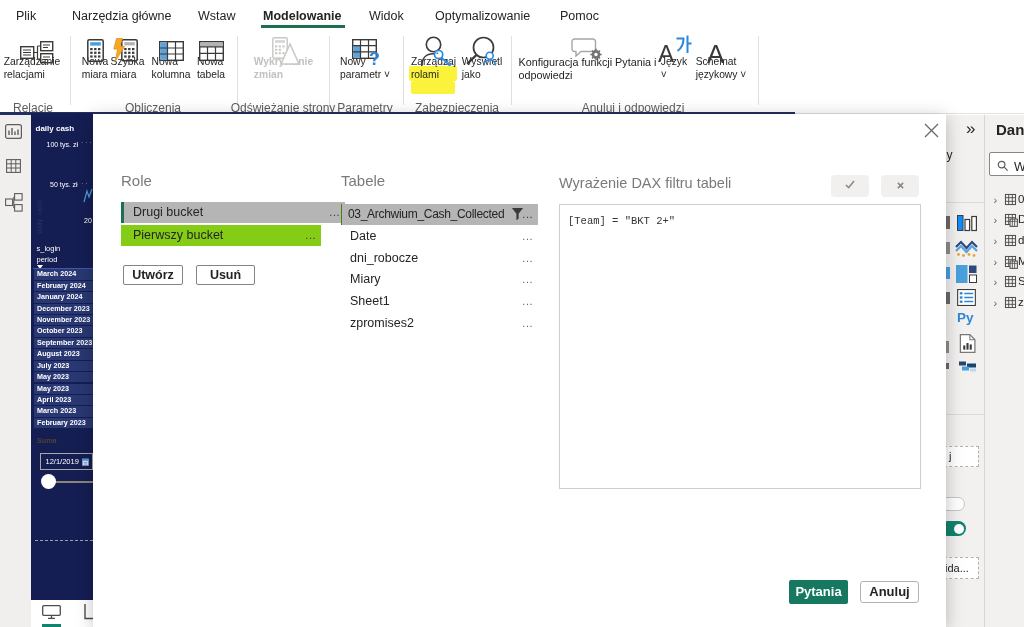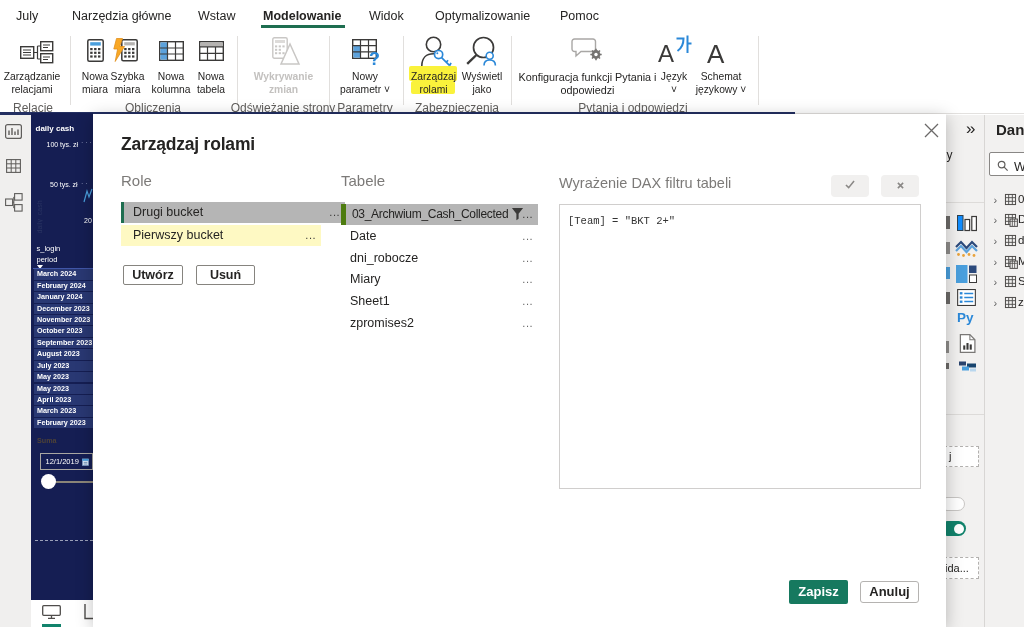--- a/index.html
+++ b/index.html
@@ -5,21 +5,21 @@
   * { margin:0; padding:0; box-sizing:border-box; }
   html,body { width:1024px; height:627px; overflow:hidden; background:#fff;
     font-family:"Liberation Sans", sans-serif; }
   .abs { position:absolute; }
   svg { position:absolute; overflow:visible; }
   #stage { position:relative; width:1024px; height:627px; }
 
   .mitem { position:absolute; top:9px; font-size:12.5px; color:#252423; white-space:nowrap; }
   .rsep { position:absolute; top:36px; height:69px; width:1px; background:#e1dfdd; }
   .rlabel { position:absolute; top:101px; font-size:12px; color:#605e5c; text-align:center; white-space:nowrap; transform:translateX(-50%); }
-  .rtxt { position:absolute; top:71px; font-size:10.3px; color:#252423; text-align:center; line-height:12.5px; white-space:nowrap; transform:translateX(-50%); }
+  .rtxt { position:absolute; top:56px; font-size:10.3px; color:#252423; text-align:left; line-height:12.5px; white-space:nowrap; transform:translateX(-50%); }
   .rtxt.dis { color:#c3c1bf; }
 
   #navy { position:absolute; left:31px; top:113px; width:62px; height:487px; background:#151e53; overflow:hidden; }
   .nv { position:absolute; color:#fff; font-size:7.5px; white-space:nowrap; }
   .mrow { position:absolute; left:3px; width:59px; height:10.4px; background:#293873; color:#fff; font-size:7.2px; font-weight:bold; line-height:10.4px; padding-left:3px; white-space:nowrap; overflow:hidden; }
 
   #dialog { position:absolute; left:93px; top:114px; width:853px; height:513px; background:#fff;
      box-shadow:0 3px 16px rgba(0,0,0,0.25); }
   .seclabel { position:absolute; font-size:15px; color:#7c7a78; }
   .lrow { position:absolute; font-size:12.5px; color:#252423; line-height:21px; height:21px; overflow:hidden; white-space:nowrap; }
@@ -28,42 +28,42 @@
      font-size:12.5px; font-weight:bold; color:#252423; text-align:center; }
 
   .dchev { position:absolute; color:#616161; font-size:11px; }
   .drow-ic { position:absolute; }
   .dtxt { position:absolute; font-size:11.5px; color:#252423; white-space:nowrap; }
 </style>
 </head>
 <body>
 <div id="stage">
 
-  <span class="mitem" style="left:16px;">July</span>
+  <span class="mitem" style="left:16px;">Plik</span>
   <span class="mitem" style="left:72px;">Narzędzia główne</span>
   <span class="mitem" style="left:198px;">Wstaw</span>
   <span class="mitem" style="left:263px; font-weight:bold;">Modelowanie</span>
   <span class="mitem" style="left:369px;">Widok</span>
   <span class="mitem" style="left:435px;">Optymalizowanie</span>
   <span class="mitem" style="left:560px;">Pomoc</span>
   <div class="abs" style="left:261px; top:25px; width:84px; height:3px; background:#1e6e50;"></div>
 
   <div class="rsep" style="left:70px;"></div>
   <div class="rsep" style="left:237px;"></div>
   <div class="rsep" style="left:329px;"></div>
   <div class="rsep" style="left:403px;"></div>
   <div class="rsep" style="left:511px;"></div>
   <div class="rsep" style="left:758px;"></div>
 
   <div class="rlabel" style="left:33px;">Relacje</div>
   <div class="rlabel" style="left:153px;">Obliczenia</div>
   <div class="rlabel" style="left:283px;">Odświeżanie strony</div>
   <div class="rlabel" style="left:365px;">Parametry</div>
   <div class="rlabel" style="left:457px;">Zabezpieczenia</div>
-  <div class="rlabel" style="left:633px;">Pytania i odpowiedzi</div>
+  <div class="rlabel" style="left:633px;">Anuluj i odpowiedzi</div>
 
   <div class="rtxt" style="left:32px;">Zarządzanie<br>relacjami</div>
   <div class="rtxt" style="left:95px;">Nowa<br>miara</div>
   <div class="rtxt" style="left:127.5px;">Szybka<br>miara</div>
   <div class="rtxt" style="left:171px;">Nowa<br>kolumna</div>
   <div class="rtxt" style="left:211px;">Nowa<br>tabela</div>
   <div class="rtxt dis" style="left:283.5px;font-weight:bold;">Wykrywanie<br>zmian</div>
   <div class="rtxt" style="left:365px;">Nowy<br>parametr ˅</div>
   <div class="rtxt" style="left:482px;">Wyświetl<br>jako</div>
   <div class="rtxt" style="left:587.5px; font-size:10.8px;">Konfiguracja funkcji Pytania i<br>odpowiedzi</div>
@@ -393,27 +393,26 @@
     <path d="M0.5 4 H11.5 M0.5 8 H11.5 M4 0.5 V11.5 M8 0.5 V11.5" stroke="#4f4d4b" stroke-width="1"></path>
 
   </svg>
       <div class="dtxt" style="left:1018px; top:296px;">zpromises2</div>
     </div>
 
   <div id="dialog">
     <svg style="left:831px; top:9px;" width="15" height="15" viewBox="0 0 15 15">
       <path d="M1 1 L14 14 M14 1 L1 14" stroke="#6b6968" stroke-width="1.3"></path>
     </svg>
-    <div class="abs" style="left:28px; top:20px; font-size:17.5px; font-weight:bold; color:#252423; letter-spacing:-0.2px;">Zarządzaj rolami</div>
 
     <div class="seclabel" style="left:28px; top:58px;">Role</div>
     <div class="lrow" style="left:28px; top:88px; width:224px; background:#b5b5b5; border-left:3px solid #1e6e50;">
       <span style="margin-left:9px;">Drugi bucket</span><span class="dots">...</span>
     </div>
-    <div class="lrow" style="left:28px; top:110.5px; width:200px; background:#fef9c3;">
+    <div class="lrow" style="left:28px; top:110.5px; width:200px; background:#84cc16;">
       <span style="margin-left:12px;">Pierwszy bucket</span><span class="dots">...</span>
     </div>
     <div class="btn" style="left:30px; top:151px; width:60px; height:20px; line-height:18px;">Utwórz</div>
     <div class="btn" style="left:103px; top:151px; width:59px; height:20px; line-height:18px;">Usuń</div>
 
     <div class="seclabel" style="left:248px; top:58px;">Tabele</div>
     <div id="tlist"></div>
 
     <div class="seclabel" style="left:466px; top:60.5px; font-size:14.5px;">Wyrażenie DAX filtru tabeli</div>
     <div class="abs" style="left:738px; top:61px; width:38px; height:22px; background:#f1f0ef; border-radius:4px;"></div>
@@ -422,24 +421,24 @@
       </svg>
     <div class="abs" style="left:788px; top:61px; width:38px; height:22px; background:#f1f0ef; border-radius:4px;"></div>
     <svg style="left:804px; top:68px;" width="7" height="7" viewBox="0 0 8 8">
         <path d="M1 1 L7 7 M7 1 L1 7" stroke="#8a8886" stroke-width="1.8"></path>
       </svg>
 
     <div class="abs" style="left:466px; top:90px; width:362px; height:285px; background:#fff; border:1px solid #d0cecd;">
       <div style="margin:10px 0 0 8px; font-family:'Liberation Mono',monospace; font-size:10.5px; color:#333;">[Team]&nbsp;=&nbsp;"BKT&nbsp;2+"</div>
     </div>
 
-    <div class="abs" style="left:696px; top:466px; width:59px; height:24px; background:#16795f; border-radius:2px; color:#fff; font-weight:bold; font-size:13px; text-align:center; line-height:24px;">Zapisz</div>
+    <div class="abs" style="left:696px; top:466px; width:59px; height:24px; background:#16795f; border-radius:2px; color:#fff; font-weight:bold; font-size:13px; text-align:center; line-height:24px;">Pytania</div>
     <div class="btn" style="left:767px; top:467px; width:59px; height:22px; line-height:20px; font-size:13px; border-color:#b5b3b1; border-radius:3px;">Anuluj</div>
   <div>
-        <div class="lrow" style="left:248px;top:90px;width:197px;background:#b5b5b5;border-left:5px solid #4d7c0f;"><span style="margin-left:6px;font-size:12px;letter-spacing:-0.3px;">03_Archwium_Cash_Collected</span><svg style="right:14px;top:3px;left:auto;" width="13" height="14" viewBox="0 0 14 15">
+        <div class="lrow" style="left:248px;top:90px;width:197px;background:#b5b5b5;border-left:1px solid #4d7c0f;"><span style="margin-left:6px;font-size:12px;letter-spacing:-0.3px;">03_Archwium_Cash_Collected</span><svg style="right:14px;top:3px;left:auto;" width="13" height="14" viewBox="0 0 14 15">
             <path d="M1 1 L13 1 L8.2 7.3 L8.2 12.7 L5.8 14.2 L5.8 7.3 Z" fill="#3b3a39"></path>
           </svg><span class="dots">...</span></div>
         <div class="lrow" style="left:248px;top:111.8px;width:197px;"><span style="margin-left:9px;">Date</span><span class="dots" style="color:#666;">...</span></div>
         <div class="lrow" style="left:248px;top:133.6px;width:197px;"><span style="margin-left:9px;">dni_robocze</span><span class="dots" style="color:#666;">...</span></div>
         <div class="lrow" style="left:248px;top:155.4px;width:197px;"><span style="margin-left:9px;">Miary</span><span class="dots" style="color:#666;">...</span></div>
         <div class="lrow" style="left:248px;top:177.2px;width:197px;"><span style="margin-left:9px;">Sheet1</span><span class="dots" style="color:#666;">...</span></div>
         <div class="lrow" style="left:248px;top:199px;width:197px;"><span style="margin-left:9px;">zpromises2</span><span class="dots" style="color:#666;">...</span></div>
       </div>
     </div>
 

